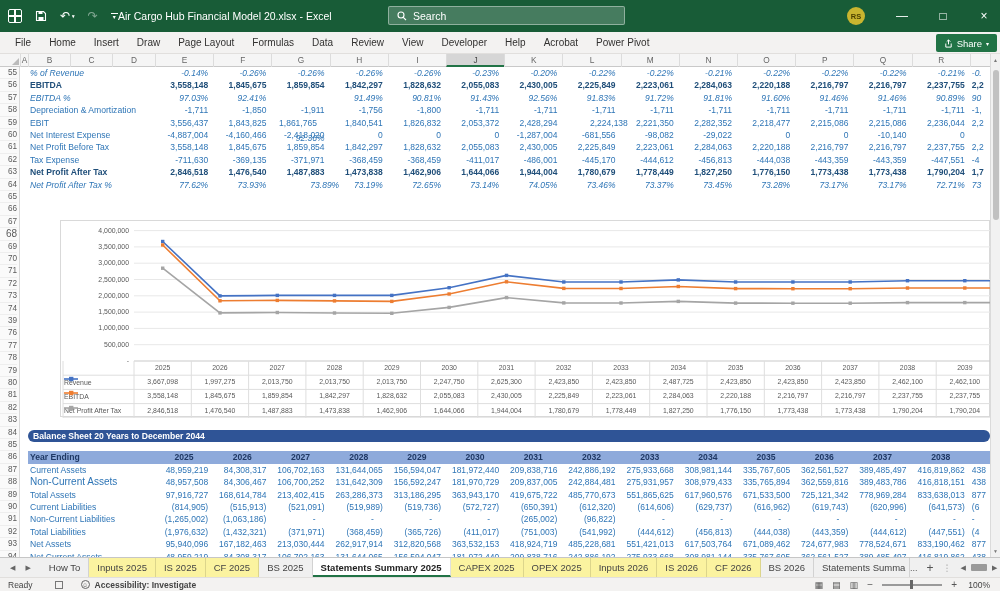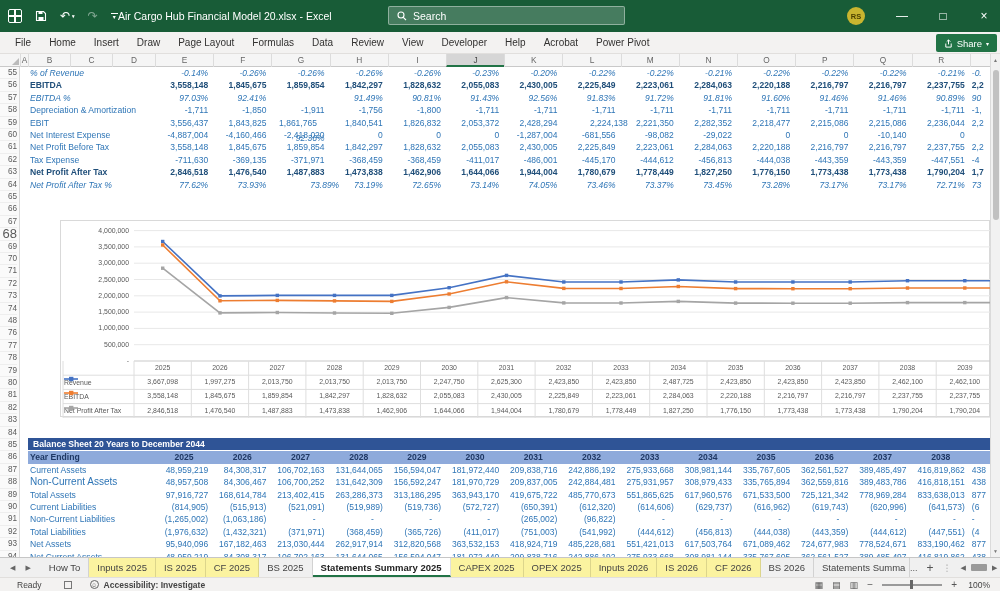--- a/index.html
+++ b/index.html
@@ -29,21 +29,21 @@
   #ribbon-tabs span { padding:0 9px; line-height:22px; font-size:10px; color:#323130; white-space:nowrap; }
   .share { position:absolute; right:3px; top:2px; height:18px; background:#217346; color:#fff; border:none; border-radius:2px; font-family:"Liberation Sans",sans-serif; font-size:9.5px; display:flex; align-items:center; gap:4px; padding:0 8px; }
   .share .caret { font-size:6px; }
 
   
   #sheet { position:absolute; left:0; top:54px; width:990px; height:503px; background:#fff; overflow:hidden; }
   .colhead { position:absolute; left:0; top:0; width:990px; height:13px; background:#F5F5F5; border-bottom:1px solid #C9C9C9; }
   .gutter { position:absolute; left:0; top:13px; width:20px; height:490px; background:#FAFAFA; border-right:1px solid #D9D9D9; }
   .secbar { position:absolute; left:28px; width:962px; height:12.4px; background:#2F5496; color:#fff; font-size:8.6px; font-weight:700; line-height:12.4px; padding-left:5px; white-space:nowrap; overflow:hidden; }
   #is-secbar { top:149.4px; }
-  #bs-secbar { top:384px; }
+  #bs-secbar { top:376px;border-radius:6px; }
   .yearbar { position:absolute; left:28px; top:397.4px; width:962px; height:12.4px; background:#8EAADB; }
   .yearbar .ylab { position:absolute; left:2px; top:0; font-size:8.6px; font-weight:700; color:#1F3864; line-height:12.4px; }
   #chart { position:absolute; left:60px; top:166px; width:930px; height:197px; background:#fff; border:1px solid #D9D9D9; }
   #chart svg { position:absolute; left:0; top:0; }
   .chtxt { position:absolute; font-size:6.9px; color:#595959; white-space:nowrap; }
 
   
   .vscroll { position:absolute; right:0; top:54px; width:10px; height:503px; background:#F1F1F1; border-left:1px solid #DADADA; }
   .vscroll .arr { position:absolute; left:0; width:9px; text-align:center; font-size:5px; color:#787878; }
   .vscroll .thumb { position:absolute; left:1.5px; width:6px; height:150px; top:16px; background:#C1C1C1; border-radius:3px; }
@@ -55,21 +55,21 @@
   #tabs .tab { font-size:9.5px; color:#444; line-height:19px; padding:0 8px; border-right:1px solid rgba(0,0,0,.12); white-space:nowrap; }
   #tabs .tab.yellow { background:#FBF3A0; }
   #tabs .tab.active { background:#fff; font-weight:700; color:#222; border-bottom:2px solid #217346; }
   #tabs .tab.trunc { max-width:96px; overflow:hidden; }
   .tabright { margin-left:auto; display:flex; align-items:center; gap:9px; padding-right:6px; color:#555; }
   .hscroll { display:flex; align-items:center; gap:5px; color:#666; font-size:7px; }
   .hthumb { width:16px; height:7px; background:#9a9a9a; border-radius:1px; }
 
   
   .statusbar { position:absolute; left:0; top:577px; width:1000px; height:14px; background:#F3F2F1; border-top:1px solid #E1DFDD; display:flex; align-items:center; font-size:8.5px; color:#444; }
-  .statusbar .ready { padding-left:17px; }
+  .statusbar .ready { padding-left:8px; }
   .macroicon { width:8px; height:8px; border:1px solid #777; margin-left:22px; }
   .accicon { width:9px; height:9px; border:1px solid #666; border-radius:50%; margin-left:18px; display:flex; align-items:center; justify-content:center; font-size:6px; color:#666; }
   .accl { margin-left:5px; font-weight:700; }
   .sright { margin-left:auto; display:flex; align-items:center; gap:9px; padding-right:10px; }
   .viewic { font-size:9px; color:#555; }
   .zoomtrack { width:60px; height:2px; background:#9a9a9a; position:relative; }
   .zoomthumb { position:absolute; left:28px; top:-3.5px; width:3px; height:9px; background:#666; }
   .zsign { font-size:10px; color:#555; }
   .zpct { font-size:8.5px; color:#444; min-width:24px; text-align:right; }
 </style>
@@ -348,28 +348,28 @@
       <div style="position: absolute; left: 0px; top: 50.2px; width: 17px; height: 12.4px; text-align: right; font-size: 8.2px; line-height: 12.4px; color: rgb(90, 90, 90); border-bottom: 1px solid rgb(238, 238, 238);">58</div>
       <div style="position: absolute; left: 0px; top: 62.6px; width: 17px; height: 12.4px; text-align: right; font-size: 8.2px; line-height: 12.4px; color: rgb(90, 90, 90); border-bottom: 1px solid rgb(238, 238, 238);">59</div>
       <div style="position: absolute; left: 0px; top: 75px; width: 17px; height: 12.4px; text-align: right; font-size: 8.2px; line-height: 12.4px; color: rgb(90, 90, 90); border-bottom: 1px solid rgb(238, 238, 238);">60</div>
       <div style="position: absolute; left: 0px; top: 87.4px; width: 17px; height: 12.4px; text-align: right; font-size: 8.2px; line-height: 12.4px; color: rgb(90, 90, 90); border-bottom: 1px solid rgb(238, 238, 238);">61</div>
       <div style="position: absolute; left: 0px; top: 99.8px; width: 17px; height: 12.4px; text-align: right; font-size: 8.2px; line-height: 12.4px; color: rgb(90, 90, 90); border-bottom: 1px solid rgb(238, 238, 238);">62</div>
       <div style="position: absolute; left: 0px; top: 112.2px; width: 17px; height: 12.4px; text-align: right; font-size: 8.2px; line-height: 12.4px; color: rgb(90, 90, 90); border-bottom: 1px solid rgb(238, 238, 238);">63</div>
       <div style="position: absolute; left: 0px; top: 124.6px; width: 17px; height: 12.4px; text-align: right; font-size: 8.2px; line-height: 12.4px; color: rgb(90, 90, 90); border-bottom: 1px solid rgb(238, 238, 238);">64</div>
       <div style="position: absolute; left: 0px; top: 137px; width: 17px; height: 12.4px; text-align: right; font-size: 8.2px; line-height: 12.4px; color: rgb(90, 90, 90); border-bottom: 1px solid rgb(238, 238, 238);">65</div>
       <div style="position: absolute; left: 0px; top: 149.4px; width: 17px; height: 12.4px; text-align: right; font-size: 8.2px; line-height: 12.4px; color: rgb(90, 90, 90); border-bottom: 1px solid rgb(238, 238, 238);">66</div>
       <div style="position: absolute; left: 0px; top: 161.8px; width: 17px; height: 12.4px; text-align: right; font-size: 8.2px; line-height: 12.4px; color: rgb(90, 90, 90); border-bottom: 1px solid rgb(238, 238, 238);">67</div>
-      <div style="position: absolute; left: 0px; top: 174.2px; width: 17px; height: 12.4px; text-align: right; font-size: 13px; line-height: 12.4px; color: rgb(90, 90, 90); border-bottom: 1px solid rgb(238, 238, 238);">68</div>
+      <div style="position: absolute; left: 0px; top: 174.2px; width: 17px; height: 12.4px; text-align: right; font-size: 10px; line-height: 12.4px; color: rgb(90, 90, 90); border-bottom: 1px solid rgb(238, 238, 238);">68</div>
       <div style="position: absolute; left: 0px; top: 186.6px; width: 17px; height: 12.4px; text-align: right; font-size: 8.2px; line-height: 12.4px; color: rgb(90, 90, 90); border-bottom: 1px solid rgb(238, 238, 238);">69</div>
       <div style="position: absolute; left: 0px; top: 199px; width: 17px; height: 12.4px; text-align: right; font-size: 8.2px; line-height: 12.4px; color: rgb(90, 90, 90); border-bottom: 1px solid rgb(238, 238, 238);">70</div>
       <div style="position: absolute; left: 0px; top: 211.4px; width: 17px; height: 12.4px; text-align: right; font-size: 8.2px; line-height: 12.4px; color: rgb(90, 90, 90); border-bottom: 1px solid rgb(238, 238, 238);">71</div>
       <div style="position: absolute; left: 0px; top: 223.8px; width: 17px; height: 12.4px; text-align: right; font-size: 8.2px; line-height: 12.4px; color: rgb(90, 90, 90); border-bottom: 1px solid rgb(238, 238, 238);">72</div>
       <div style="position: absolute; left: 0px; top: 236.2px; width: 17px; height: 12.4px; text-align: right; font-size: 8.2px; line-height: 12.4px; color: rgb(90, 90, 90); border-bottom: 1px solid rgb(238, 238, 238);">73</div>
       <div style="position: absolute; left: 0px; top: 248.6px; width: 17px; height: 12.4px; text-align: right; font-size: 8.2px; line-height: 12.4px; color: rgb(90, 90, 90); border-bottom: 1px solid rgb(238, 238, 238);">74</div>
-      <div style="position: absolute; left: 0px; top: 261px; width: 17px; height: 12.4px; text-align: right; font-size: 8.2px; line-height: 12.4px; color: rgb(90, 90, 90); border-bottom: 1px solid rgb(238, 238, 238);">48</div>
+      <div style="position: absolute; left: 0px; top: 261px; width: 17px; height: 12.4px; text-align: right; font-size: 8.2px; line-height: 12.4px; color: rgb(90, 90, 90); border-bottom: 1px solid rgb(238, 238, 238);">39</div>
       <div style="position: absolute; left: 0px; top: 273.4px; width: 17px; height: 12.4px; text-align: right; font-size: 8.2px; line-height: 12.4px; color: rgb(90, 90, 90); border-bottom: 1px solid rgb(238, 238, 238);">76</div>
       <div style="position: absolute; left: 0px; top: 285.8px; width: 17px; height: 12.4px; text-align: right; font-size: 8.2px; line-height: 12.4px; color: rgb(90, 90, 90); border-bottom: 1px solid rgb(238, 238, 238);">77</div>
       <div style="position: absolute; left: 0px; top: 298.2px; width: 17px; height: 12.4px; text-align: right; font-size: 8.2px; line-height: 12.4px; color: rgb(90, 90, 90); border-bottom: 1px solid rgb(238, 238, 238);">78</div>
       <div style="position: absolute; left: 0px; top: 310.6px; width: 17px; height: 12.4px; text-align: right; font-size: 8.2px; line-height: 12.4px; color: rgb(90, 90, 90); border-bottom: 1px solid rgb(238, 238, 238);">79</div>
       <div style="position: absolute; left: 0px; top: 323px; width: 17px; height: 12.4px; text-align: right; font-size: 8.2px; line-height: 12.4px; color: rgb(90, 90, 90); border-bottom: 1px solid rgb(238, 238, 238);">80</div>
       <div style="position: absolute; left: 0px; top: 335.4px; width: 17px; height: 12.4px; text-align: right; font-size: 8.2px; line-height: 12.4px; color: rgb(90, 90, 90); border-bottom: 1px solid rgb(238, 238, 238);">81</div>
       <div style="position: absolute; left: 0px; top: 347.8px; width: 17px; height: 12.4px; text-align: right; font-size: 8.2px; line-height: 12.4px; color: rgb(90, 90, 90); border-bottom: 1px solid rgb(238, 238, 238);">82</div>
       <div style="position: absolute; left: 0px; top: 360.2px; width: 17px; height: 12.4px; text-align: right; font-size: 8.2px; line-height: 12.4px; color: rgb(90, 90, 90); border-bottom: 1px solid rgb(238, 238, 238);">83</div>
       <div style="position: absolute; left: 0px; top: 372.6px; width: 17px; height: 12.4px; text-align: right; font-size: 8.2px; line-height: 12.4px; color: rgb(90, 90, 90); border-bottom: 1px solid rgb(238, 238, 238);">84</div>
       <div style="position: absolute; left: 0px; top: 385px; width: 17px; height: 12.4px; text-align: right; font-size: 8.2px; line-height: 12.4px; color: rgb(90, 90, 90); border-bottom: 1px solid rgb(238, 238, 238);">85</div>

